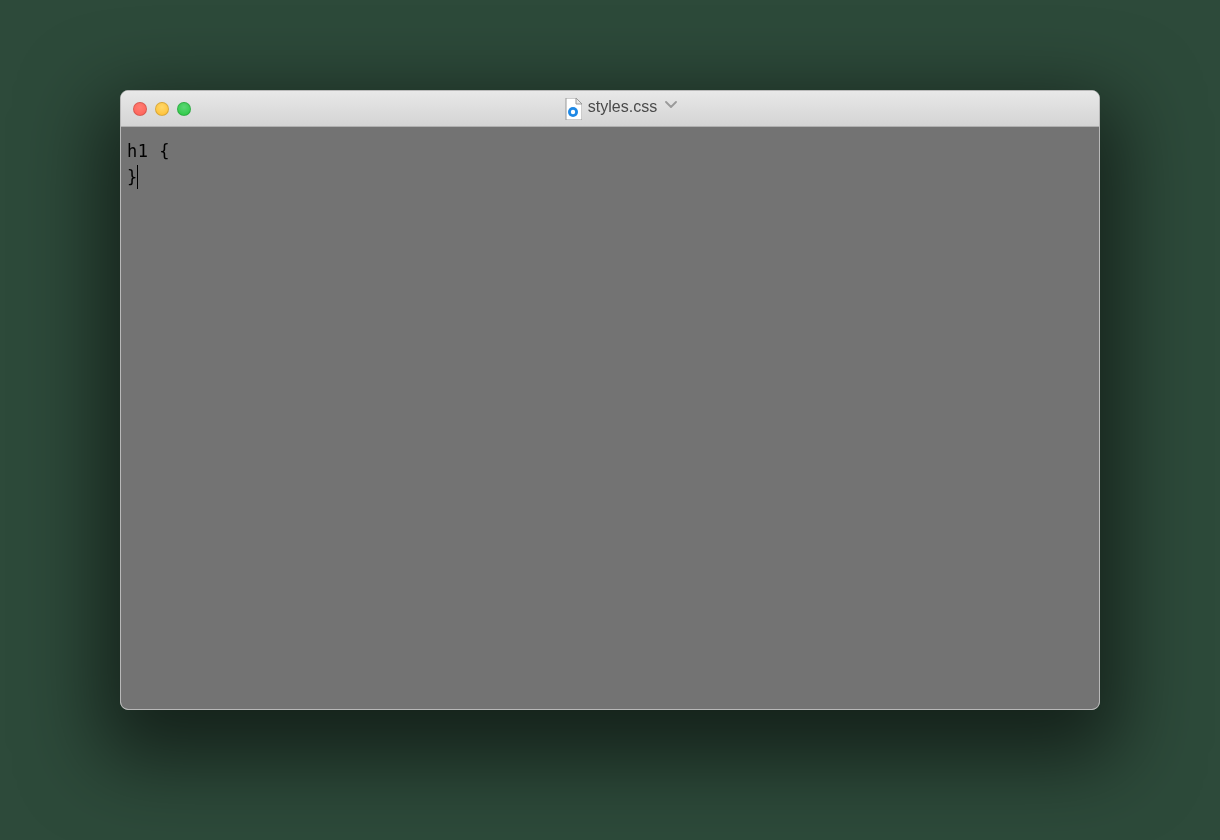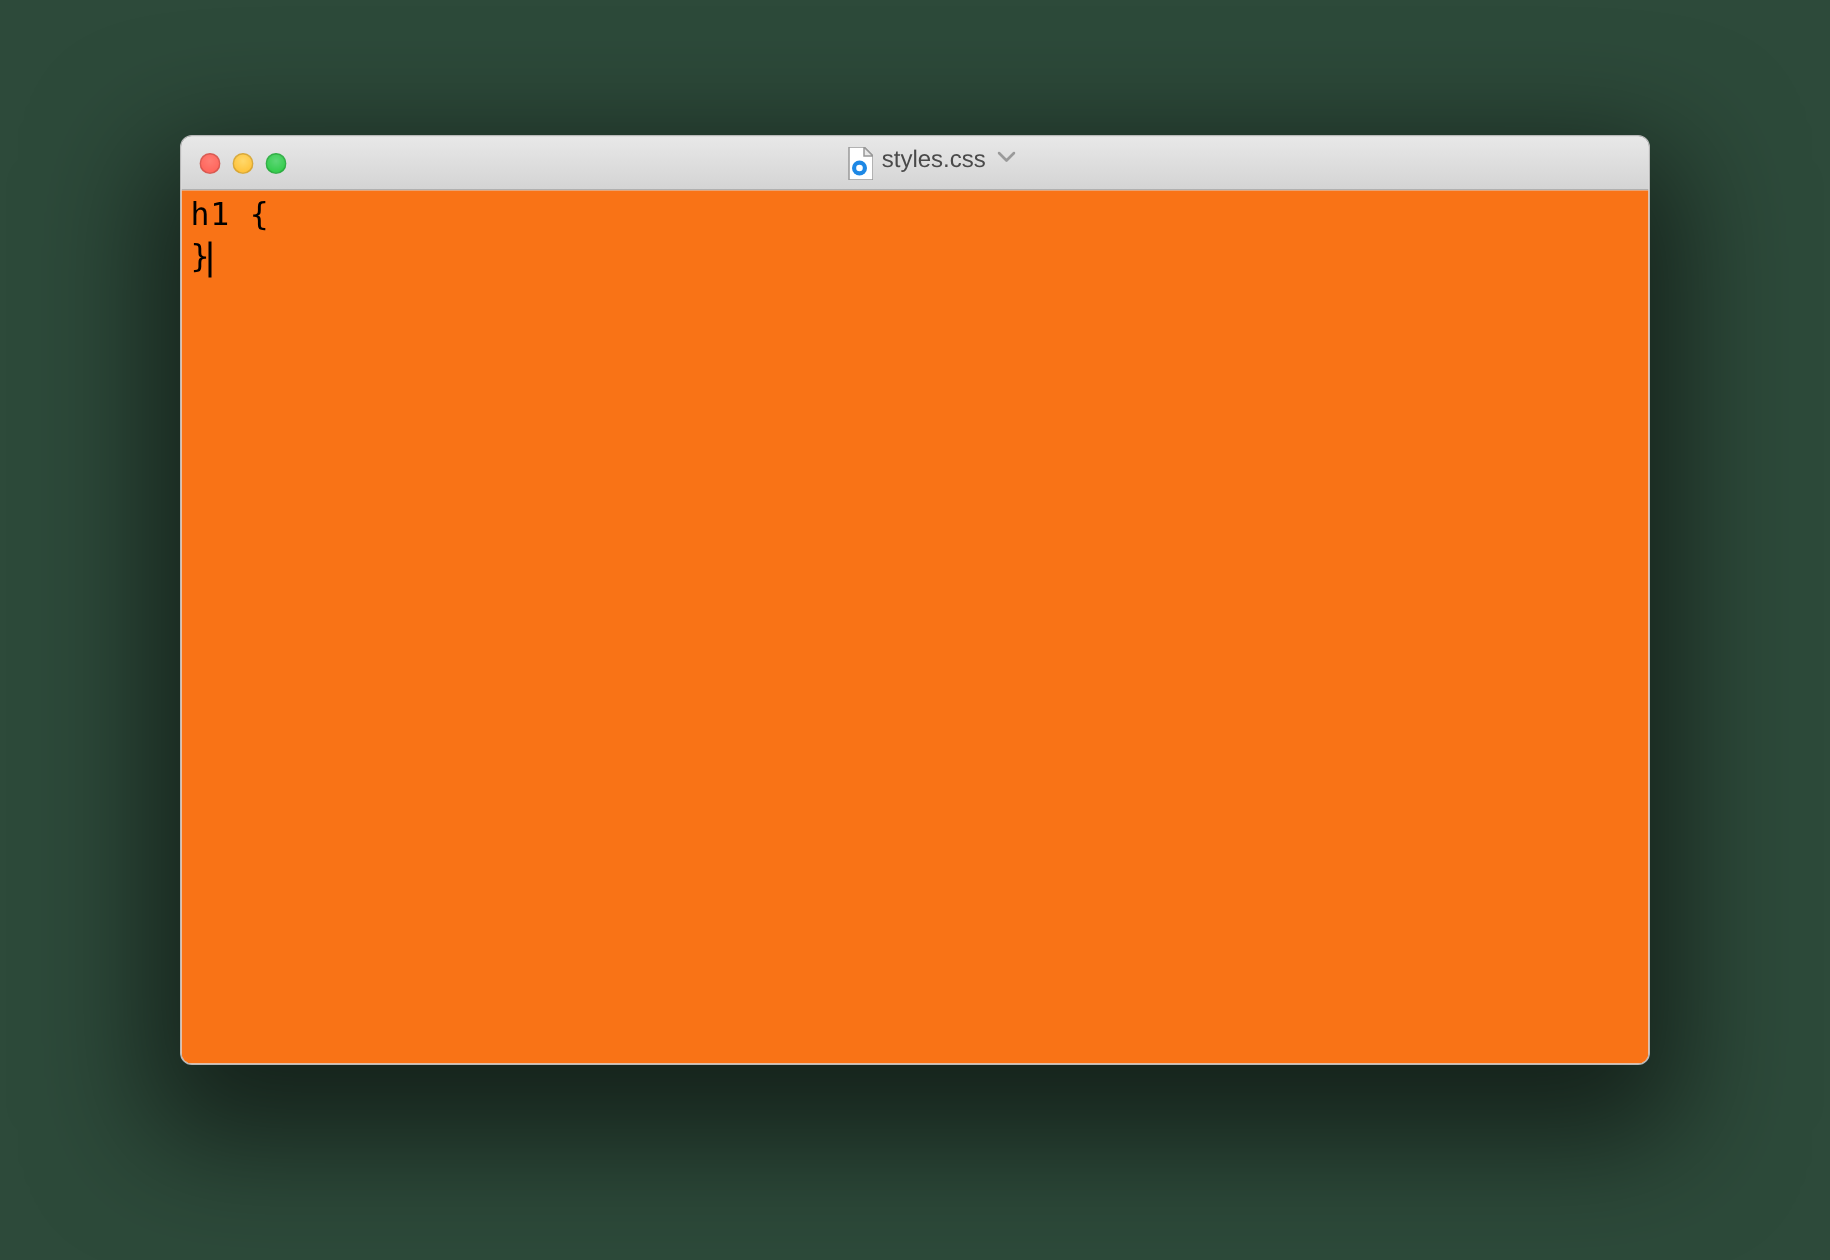--- a/index.html
+++ b/index.html
@@ -101,24 +101,24 @@
     }
     
     .chevron-icon {
       color: #9a9a9a;
       font-size: 12px;
       margin-left: 2px;
     }
     
     .editor {
       flex: 1;
-      background: #f97316;
-      padding: 2px 6px;
+      background: #737373;
+      padding: 13px 6px;
       font-family: "Menlo", "Monaco", "Consolas", monospace;
-      font-size: 21px;
+      font-size: 17px;
       color: #000000;
       line-height: 1.35;
       white-space: pre;
       letter-spacing: 0.5px;
       position: relative;
     }
     
     .code-line {
       display: block;
     }

